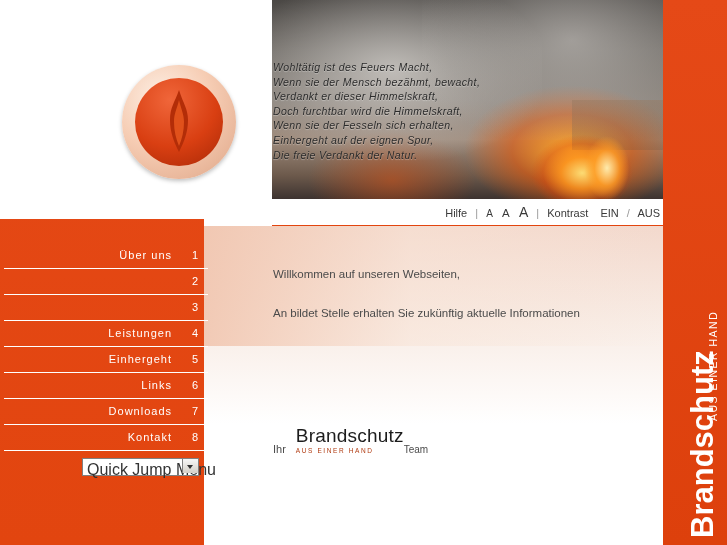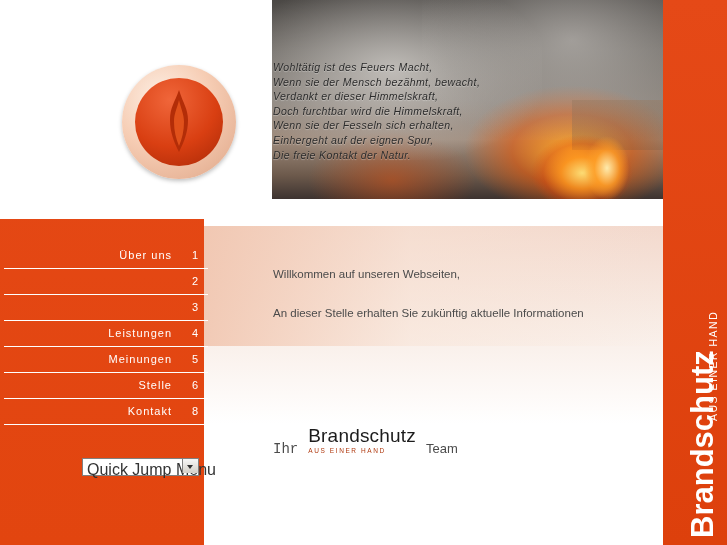--- a/index.html
+++ b/index.html
@@ -282,22 +282,21 @@
   .sig {
     position: absolute;
     left: 69px; top: 200px;
     height: 26px;
     white-space: nowrap;
   }
   .sig-ihr {
     display: inline-block;
     vertical-align: baseline;
     color: #4b4b4b;
-    font-size: 14px;
-    font-family: Liberation Mono, monospace;
+    font-size: 11px;
   }
   .sig-brand {
     display: inline-block;
     margin-left: 10px;
     vertical-align: baseline;
   }
   .sig-brand-main {
     display: block;
     color: #1c1c1c;
     font-size: 19px;
@@ -307,24 +306,23 @@
   .sig-brand-sub {
     display: block;
     color: #b03a10;
     font-size: 6.5px;
     letter-spacing: 1.6px;
     line-height: 9px;
     margin-top: 1px;
   }
   .sig-team {
     display: inline-block;
-    margin-left: 10px;
     vertical-align: baseline;
     color: #4b4b4b;
-    font-size: 13px;
+    font-size: 10px;
   }
   
   .top-right-white {
     position: absolute;
     left: 204px; top: 0;
     width: 68px; height: 226px;
     background: #ffffff;
   }
 </style>
 </head>
@@ -354,29 +352,46 @@
     <div class="hero-flame2"></div>
   </div>
 
   <div class="poem">
     <div>Wohltätig ist des Feuers Macht,</div>
     <div>Wenn sie der Mensch bezähmt, bewacht,</div>
     <div>Verdankt er dieser Himmelskraft,</div>
     <div>Doch furchtbar wird die Himmelskraft,</div>
     <div>Wenn sie der Fesseln sich erhalten,</div>
     <div>Einhergeht auf der eignen Spur,</div>
-    <div>Die freie Kontakt der Natur.</div>
-  </div>
-
+    <div>Die freie Verdankt der Natur.</div>
+  </div>
+
+  <div class="access-bar">
+    <div class="access-inner">
+      <span>Hilfe</span>
+      <span class="sep">|</span>
+      <span class="fs-s">A</span>
+      &nbsp;
+      <span class="fs-m">A</span>
+      &nbsp;
+      <span class="fs-l">A</span>
+      <span class="sep">|</span>
+      <span>Kontrast</span>
+      &nbsp;&nbsp;
+      <span class="ea-on">EIN</span>
+      <span class="sep">/</span>
+      <span class="ea-off">AUS</span>
+    </div>
+  </div>
 
   <div class="content">
     <div class="content-left-fade"></div>
     <div class="content-text">
       <p>Willkommen auf unseren Webseiten,</p>
-      <p>An dieser Stelle erhalten Sie zukünftig aktuelle Informationen</p>
+      <p>An bildet Stelle erhalten Sie zukünftig aktuelle Informationen</p>
     </div>
     <div class="sig">
       <span class="sig-ihr">Ihr</span><span class="sig-brand"><span class="sig-brand-main">Brandschutz</span><span class="sig-brand-sub">AUS EINER HAND</span></span><span class="sig-team">Team</span>
     </div>
   </div>
 
   <div class="nav">
     <div class="nav-item">
       <span class="nav-label">Über uns</span>
       <span class="nav-num">1</span>
@@ -385,26 +400,30 @@
       <span class="nav-num">2</span>
     </div>
     <div class="nav-item">
       <span class="nav-num">3</span>
     </div>
     <div class="nav-item">
       <span class="nav-label">Leistungen</span>
       <span class="nav-num">4</span>
     </div>
     <div class="nav-item">
-      <span class="nav-label">Meinungen</span>
+      <span class="nav-label">Einhergeht</span>
       <span class="nav-num">5</span>
     </div>
     <div class="nav-item">
-      <span class="nav-label">Stelle</span>
+      <span class="nav-label">Links</span>
       <span class="nav-num">6</span>
+    </div>
+    <div class="nav-item">
+      <span class="nav-label">Downloads</span>
+      <span class="nav-num">7</span>
     </div>
     <div class="nav-item">
       <span class="nav-label">Kontakt</span>
       <span class="nav-num">8</span>
     </div>
   </div>
 
   <div class="jump-menu">
     <span class="jm-text">Quick Jump Menu</span>
     <span class="jm-arrowbox">

